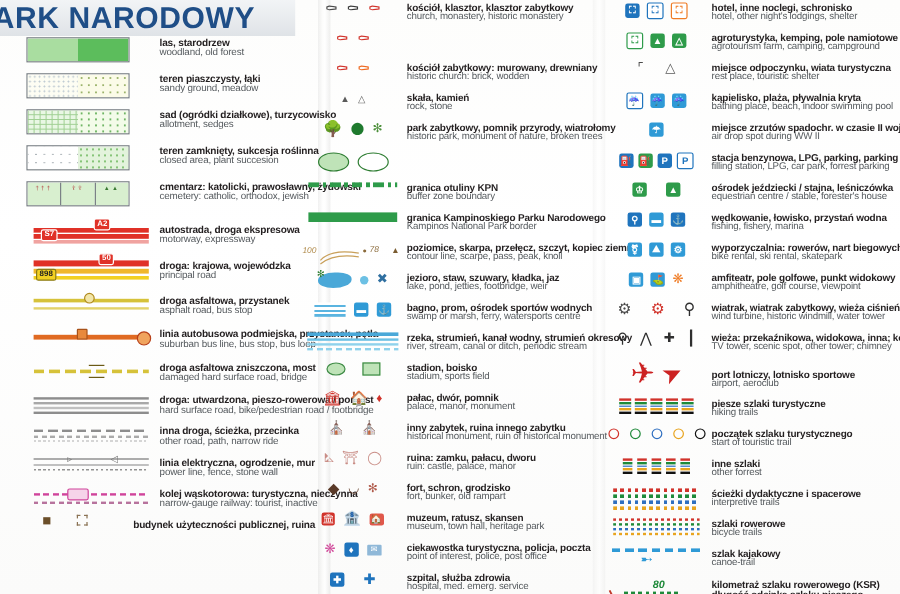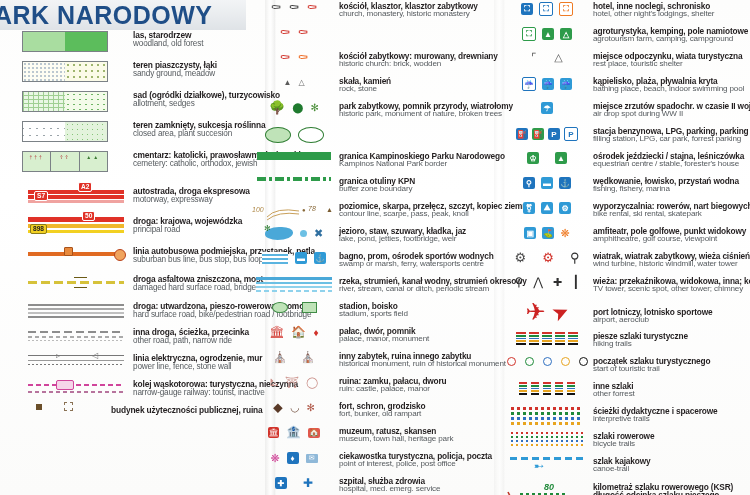--- a/index.html
+++ b/index.html
@@ -231,20 +231,33 @@
             <span class="badge red" style="left:60px;top:0px;">50</span>
             <span class="badge yel" style="left:8px;top:13px;">898</span>
           </div>
         </div>
         <div class="txt" style="padding-top:6px">
           <div class="pl">droga: krajowa, wojewódzka</div>
           <div class="en">principal road</div>
         </div>
       </div>
 
+      <div class="row" style="height:27px">
+        <div class="sym">
+          <div class="roadbox" style="height:24px">
+            <div class="rl" style="top:8px;height:3px;background:#d6c23a;"></div>
+            <div class="rl" style="top:15px;height:2px;background:#e3d36a;"></div>
+            <div style="position:absolute;left:48px;top:3px;width:7px;height:7px;border:1.4px solid #b08a1f;border-radius:50%;background:#f2e6a8;"></div>
+          </div>
+        </div>
+        <div class="txt" style="padding-top:5px">
+          <div class="pl">droga asfaltowa, przystanek</div>
+          <div class="en">asphalt road, bus stop</div>
+        </div>
+      </div>
 
       <div class="row" style="height:30px">
         <div class="sym">
           <div class="roadbox">
             <div class="rl" style="top:11px;height:4px;background:#e06a22;"></div>
             <div style="position:absolute;left:42px;top:6px;width:7px;height:7px;background:#e8893c;border:1px solid #a8521a;border-radius:1px;"></div>
             <div style="position:absolute;left:92px;top:8px;width:10px;height:10px;border:1.6px solid #b8411a;border-radius:50%;background:#f0a45e;"></div>
           </div>
         </div>
         <div class="txt" style="padding-top:6px">
@@ -398,35 +411,35 @@
 
       <div class="row">
         <div class="sym">
           <span style="width:24px;height:14px;border:1.5px solid #2e7d32;border-radius:50%;background:#bfe3b8;display:inline-block;"></span>
           <span style="width:24px;height:14px;border:1.5px solid #2e7d32;border-radius:50%;background:#fff;display:inline-block;"></span>
         </div>
       </div>
 
       <div class="row">
         <div class="sym">
+          <span style="width:74px;height:4px;display:inline-block;background:repeating-linear-gradient(90deg,#2e9b4a 0 9px,transparent 9px 12px,#2e9b4a 12px 15px,transparent 15px 18px);"></span>
+        </div>
+        <div class="txt">
+          <div class="pl">granica otuliny KPN</div>
+          <div class="en">buffer zone boundary</div>
+        </div>
+      </div>
+
+      <div class="row">
+        <div class="sym">
           <span style="width:74px;height:8px;background:#2e9b4a;display:inline-block;"></span>
         </div>
         <div class="txt">
           <div class="pl">granica Kampinoskiego Parku Narodowego</div>
           <div class="en">Kampinos National Park border</div>
-        </div>
-      </div>
-
-      <div class="row">
-        <div class="sym">
-          <span style="width:74px;height:4px;display:inline-block;background:repeating-linear-gradient(90deg,#2e9b4a 0 9px,transparent 9px 12px,#2e9b4a 12px 15px,transparent 15px 18px);"></span>
-        </div>
-        <div class="txt">
-          <div class="pl">granica otuliny KPN</div>
-          <div class="en">buffer zone boundary</div>
         </div>
       </div>
 
       <div class="row">
         <div class="sym" style="position:relative">
           <span style="position:absolute;left:0;top:4px;font-size:7px;color:#b08a4a;font-style:italic;">100</span>
           <svg width="34" height="16" style="position:absolute;left:14px;top:3px;">
               <path d="M1 12 Q10 2 33 6" stroke="#c9a05a" fill="none" stroke-width="1"></path>
               <path d="M1 15 Q12 6 33 9" stroke="#c9a05a" fill="none" stroke-width="1"></path>
             </svg>

